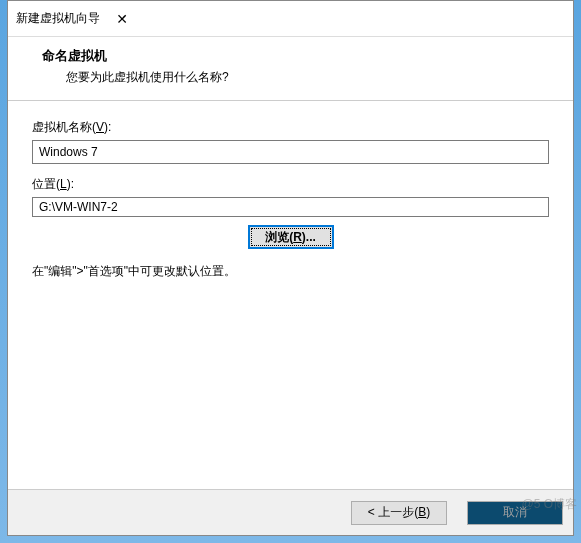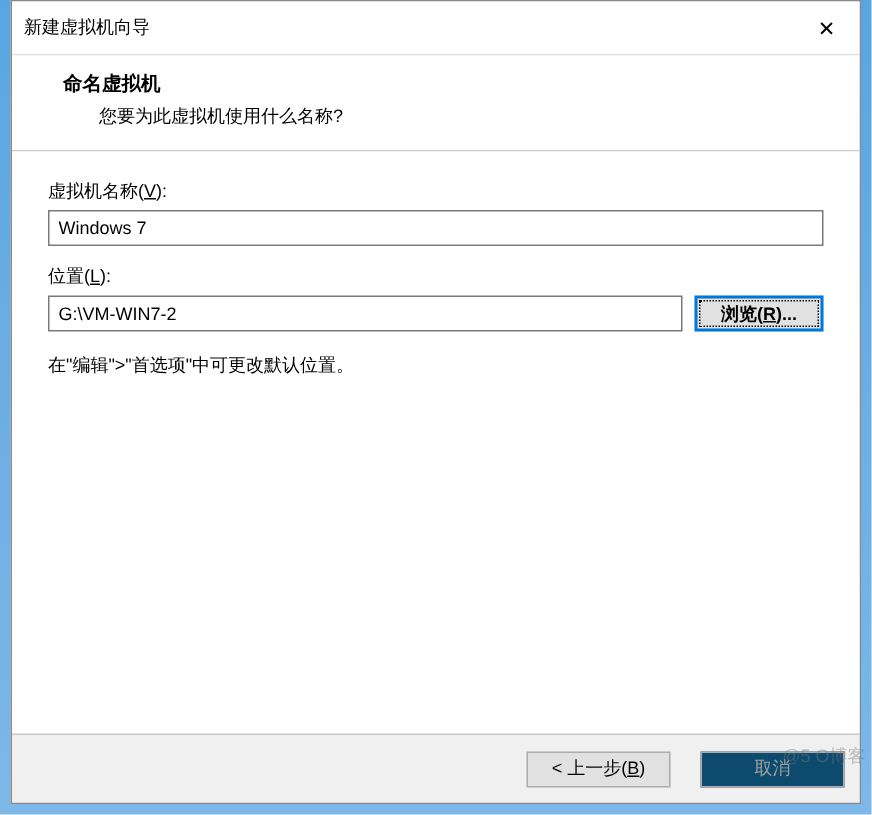--- a/index.html
+++ b/index.html
@@ -20,25 +20,24 @@
       height: 536px;
       background: #ffffff;
       border: 1px solid #888;
       display: flex;
       flex-direction: column;
     }
     .titlebar {
       height: 36px;
       display: flex;
       align-items: center;
-      justify-content: space-between;
+      justify-content: flex-start;
       padding: 0 0 0 8px;
       border-bottom: 1px solid #ddd;
       background: #fff;
-      gap: 32px;
     }
     .titlebar-title {
       font-size: 12px;
       color: #000;
     }
     .close-btn {
       width: 44px;
       height: 28px;
       display: flex;
       align-items: center;
@@ -83,20 +82,21 @@
       font-family: inherit;
       border: 1px solid #7a7a7a;
       background: #fff;
       outline: none;
     }
     .field-group { margin-bottom: 12px; }
     .location-row {
       display: flex;
       gap: 8px;
       align-items: center;
+      flex-direction: column;
     }
     .location-row .text-input { flex: 1; }
     .browse-btn {
       width: 86px;
       height: 24px;
       font-size: 12px;
       font-family: inherit;
       background: #e1e1e1;
       border: 2px solid #0078d7;
       outline: 1px dotted #000;

